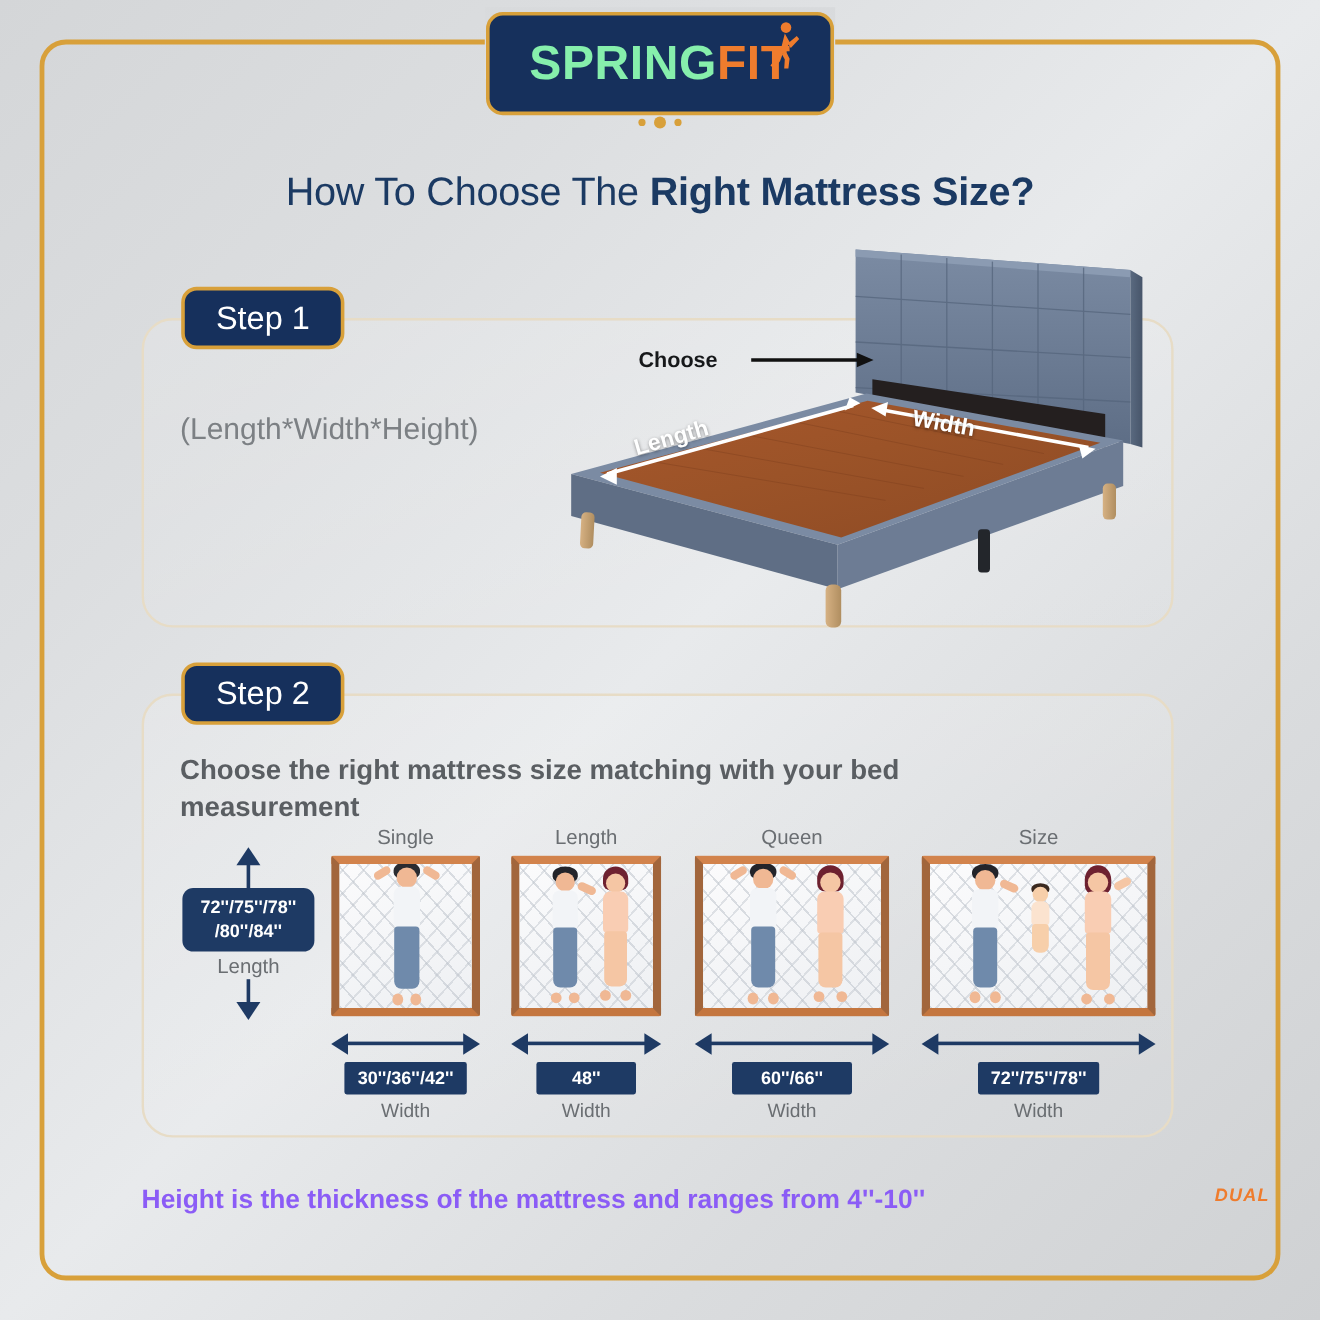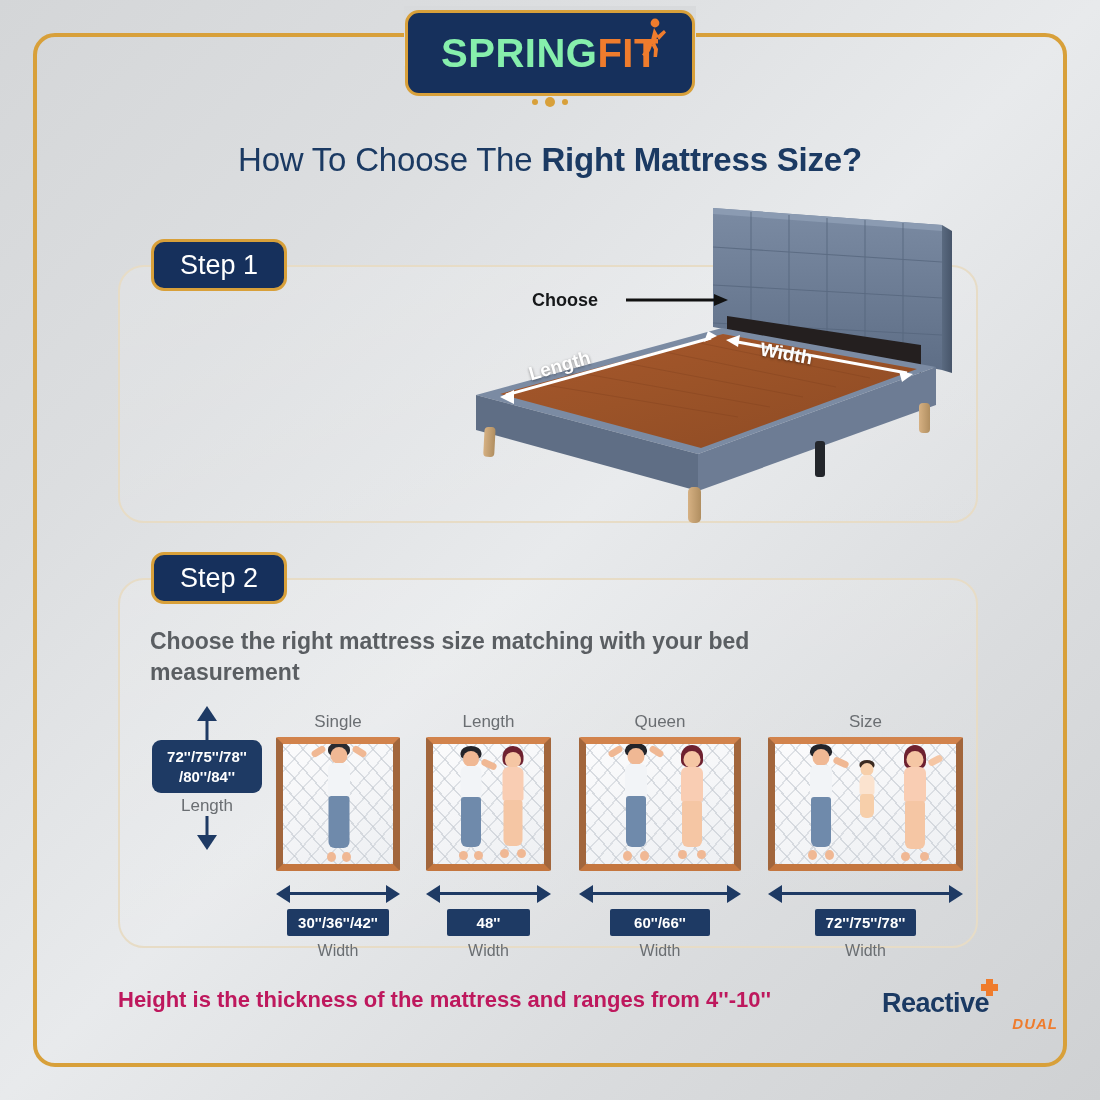--- a/index.html
+++ b/index.html
@@ -107,21 +107,21 @@
     position: absolute; left: 152px; top: 97px;
     font-weight: bold; color: #16181a; font-size: 18px;
   }
 
   
   .s2-text {
     position: absolute; left: 150px; top: 626px; width: 720px;
     font-size: 23px; font-weight: bold; color: #5a5e62; line-height: 1.35;
   }
 
-  .sizes-row { position: absolute; left: 276px; top: 712px; width: 690px; height: 250px; }
+  .sizes-row { position: absolute; left: 276px; top: 688px; width: 690px; height: 250px; }
   .size-col { position: absolute; top: 0; }
   .size-name {
     text-align: center; font-size: 17px; color: #6a6e72; margin-bottom: 5px;
   }
   .mattress {
     position: relative;
     background: #f2f2f0;
     border-left: 7px solid #a2663c;
     border-right: 7px solid #a2663c;
     border-top: 7px solid #d2834c;
@@ -195,21 +195,21 @@
   .length-badge {
     background: #1e3a64; color: #fff; border-radius: 9px;
     font-size: 15px; font-weight: bold; text-align: center;
     padding: 7px 8px; line-height: 1.3; white-space: nowrap;
   }
   .length-label { text-align: center; font-size: 17px; color: #6a6e72; margin-top: 3px; }
 
   
   .footer-note {
     position: absolute; left: 118px; top: 987px;
-    font-size: 22px; font-weight: bold; color: #be185d;
+    font-size: 22px; font-weight: bold; color: #8b5cf6;
   }
   .reactive-logo { position: absolute; left: 882px; top: 990px; width: 180px; height: 50px; }
   .rl-main {
     font-size: 27px; font-weight: bold; color: #1b3a63; letter-spacing: -0.5px;
     position: relative; line-height: 1;
   }
   .rl-cross {
     position: absolute; left: 99px; top: -11px; width: 17px; height: 17px;
   }
   .rl-cross::before, .rl-cross::after {
@@ -249,20 +249,21 @@
   </div>
 
 <div class="page-title">
   <span>How To Choose The </span><span class="strong">Right Mattress Size?</span>
 </div>
 
 <div class="step-card" id="step1-card"></div>
 <div class="step-badge" id="step1-badge">Step 1</div>
 
 <div class="s1-text">
+  <div class="l3">(Length*Width*Height)</div>
 </div>
 
 <div class="bed-area">
   <svg width="500" height="340" viewBox="0 0 500 340">
     <defs>
       <linearGradient id="fabric" x1="0" y1="0" x2="0" y2="1">
         <stop offset="0%" stop-color="#7b8ba3"></stop>
           <stop offset="100%" stop-color="#5e6e86"></stop>
       </linearGradient>
       <linearGradient id="fabricDark" x1="0" y1="0" x2="1" y2="0">
@@ -506,18 +507,14 @@
     </div>
     <div class="val-badge">72''/75''/78''</div>
     <div class="dim-label">Width</div>
   </div>
 
 </div>
 
 <div class="footer-note">Height is the thickness of the mattress and ranges from 4''-10''</div>
 
 <div class="reactive-logo">
-  <div class="rl-main">
-    <span>Reactive</span>
-    <span class="rl-cross"></span>
-  </div>
   <div class="rl-sub">DUAL</div>
 </div>
 
 </body></html>

